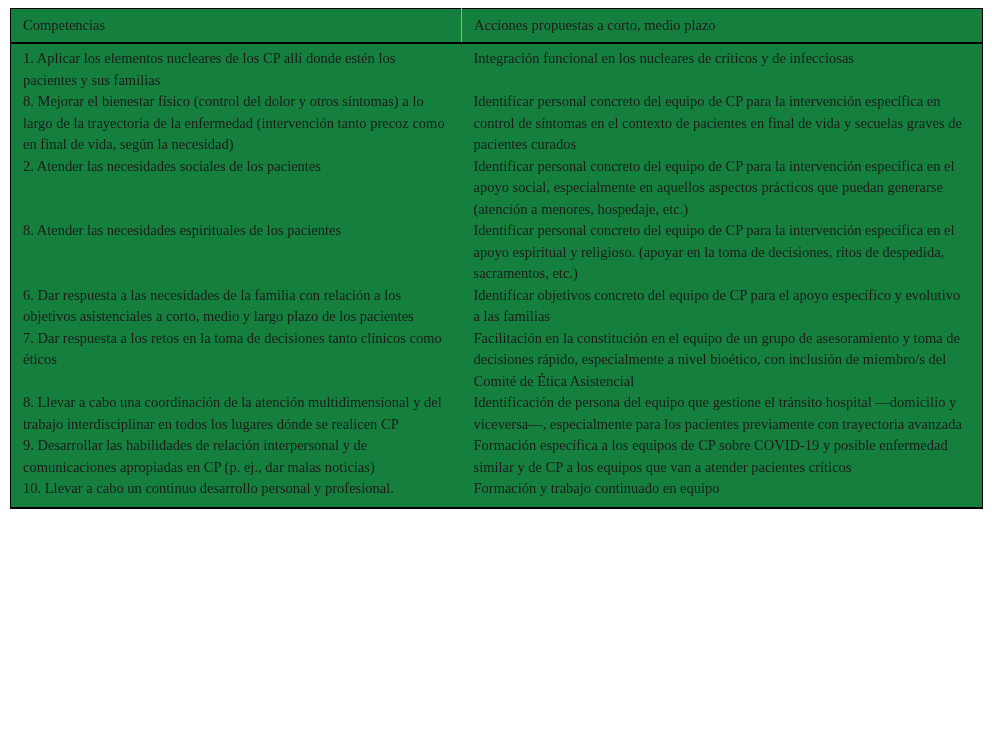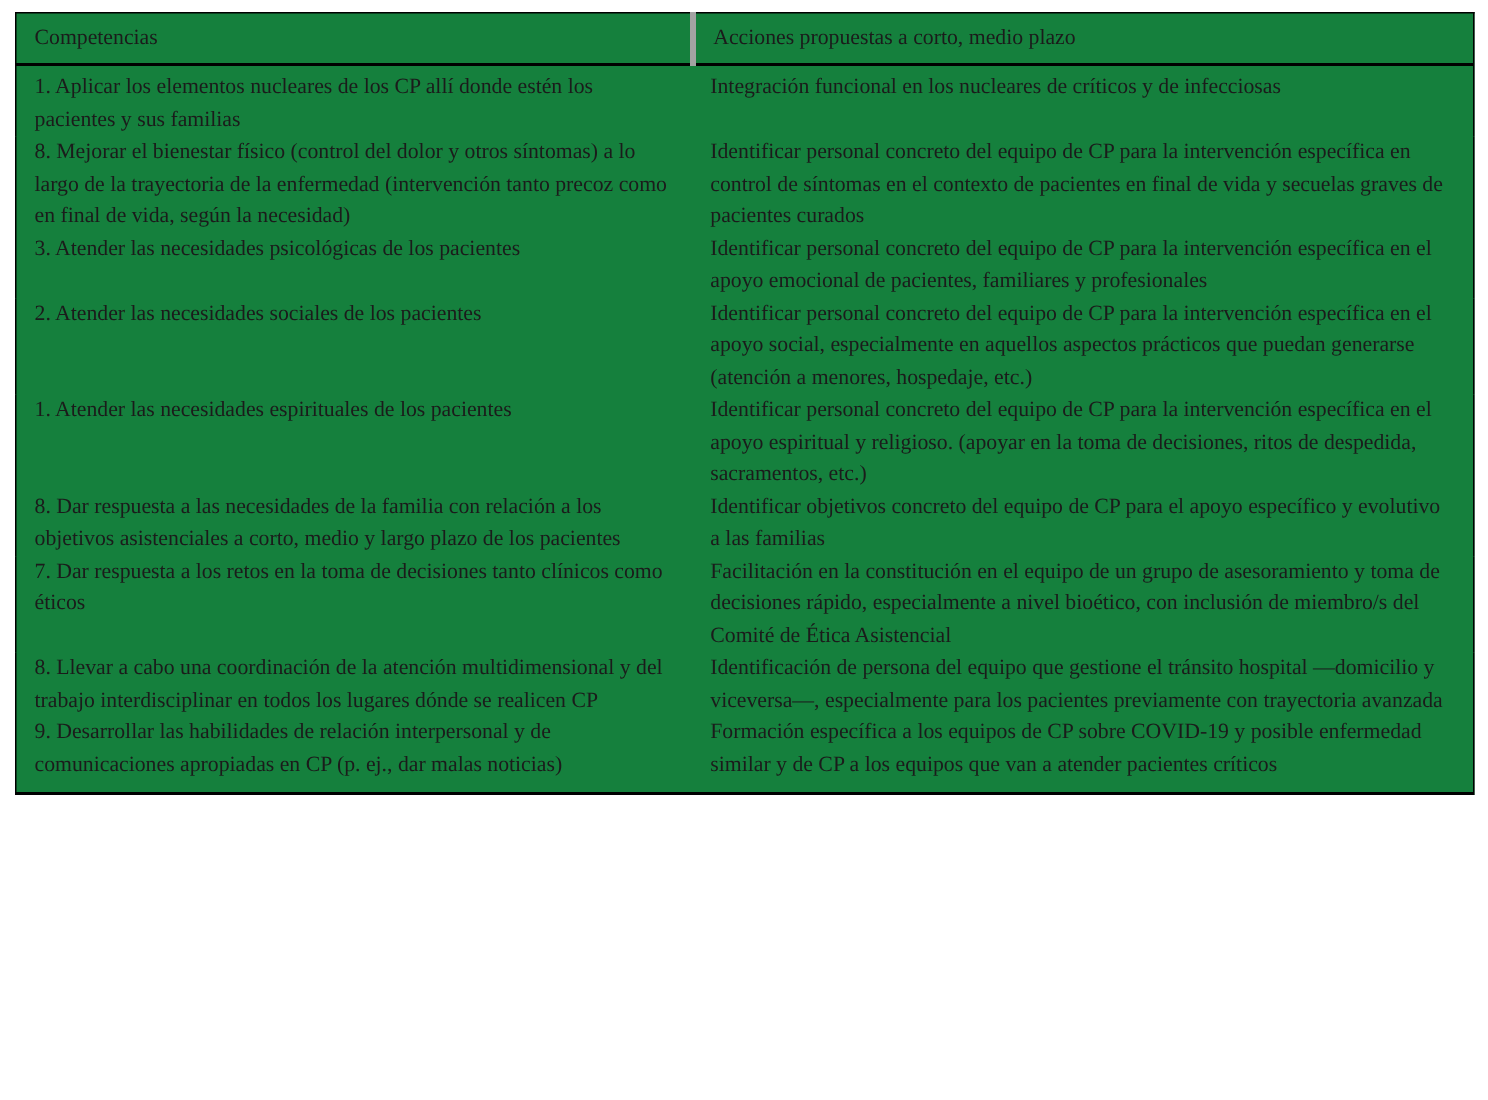--- a/index.html
+++ b/index.html
@@ -32,21 +32,21 @@
     font-weight: normal;
     text-align: left;
     font-size: 14.5px;
     line-height: 20px;
     padding: 6px 12px 7px 12px;
     border-bottom: 2px solid #000;
     vertical-align: middle;
     overflow: hidden;
   }
   table.competencias-table thead th + th {
-    border-left: 4px solid #a3a3a3;
+    border-left: 1px solid #a3a3a3;
   }
   table.competencias-table td {
     font-size: 14.5px;
     line-height: 21.5px;
     vertical-align: top;
     padding: 0 12px;
     overflow: hidden;
     margin-top: 26px;
   }
   table.competencias-table tbody tr:first-child td {
@@ -74,42 +74,42 @@
     <tbody>
       <tr>
         <td>1. Aplicar los elementos nucleares de los CP allí donde estén los pacientes y sus familias</td>
         <td>Integración funcional en los nucleares de críticos y de infecciosas</td>
       </tr>
       <tr>
         <td>8. Mejorar el bienestar físico (control del dolor y otros síntomas) a lo largo de la trayectoria de la enfermedad (intervención tanto precoz como en final de vida, según la necesidad)</td>
         <td>Identificar personal concreto del equipo de CP para la intervención específica en control de síntomas en el contexto de pacientes en final de vida y secuelas graves de pacientes curados</td>
       </tr>
       <tr>
-        <td>3. Atender las necesidades psicológicas de los pacientes</td>
-        <td>Identificar personal concreto del equipo de CP para la intervención específica en el apoyo emocional de pacientes, familiares y profesionales</td>
-      </tr>
-      <tr>
         <td>2. Atender las necesidades sociales de los pacientes</td>
         <td>Identificar personal concreto del equipo de CP para la intervención específica en el apoyo social, especialmente en aquellos aspectos prácticos que puedan generarse (atención a menores, hospedaje, etc.)</td>
       </tr>
       <tr>
-        <td>1. Atender las necesidades espirituales de los pacientes</td>
+        <td>8. Atender las necesidades espirituales de los pacientes</td>
         <td>Identificar personal concreto del equipo de CP para la intervención específica en el apoyo espiritual y religioso. (apoyar en la toma de decisiones, ritos de despedida, sacramentos, etc.)</td>
       </tr>
       <tr>
-        <td>8. Dar respuesta a las necesidades de la familia con relación a los objetivos asistenciales a corto, medio y largo plazo de los pacientes</td>
+        <td>6. Dar respuesta a las necesidades de la familia con relación a los objetivos asistenciales a corto, medio y largo plazo de los pacientes</td>
         <td>Identificar objetivos concreto del equipo de CP para el apoyo específico y evolutivo a las familias</td>
       </tr>
       <tr>
         <td>7. Dar respuesta a los retos en la toma de decisiones tanto clínicos como éticos</td>
         <td>Facilitación en la constitución en el equipo de un grupo de asesoramiento y toma de decisiones rápido, especialmente a nivel bioético, con inclusión de miembro/s del Comité de Ética Asistencial</td>
       </tr>
       <tr>
         <td>8. Llevar a cabo una coordinación de la atención multidimensional y del trabajo interdisciplinar en todos los lugares dónde se realicen CP</td>
         <td>Identificación de persona del equipo que gestione el tránsito hospital —domicilio y viceversa—, especialmente para los pacientes previamente con trayectoria avanzada</td>
       </tr>
       <tr>
         <td>9. Desarrollar las habilidades de relación interpersonal y de comunicaciones apropiadas en CP (p. ej., dar malas noticias)</td>
         <td>Formación específica a los equipos de CP sobre COVID-19 y posible enfermedad similar y de CP a los equipos que van a atender pacientes críticos</td>
       </tr>
+      <tr>
+        <td>10. Llevar a cabo un continuo desarrollo personal y profesional.</td>
+        <td>Formación y trabajo continuado en equipo</td>
+      </tr>
     </tbody>
   </table>
 </div>
 
 </body></html>

